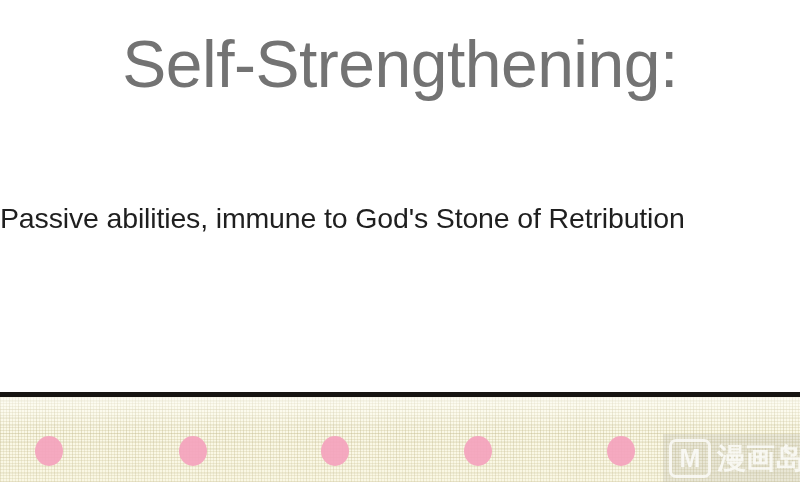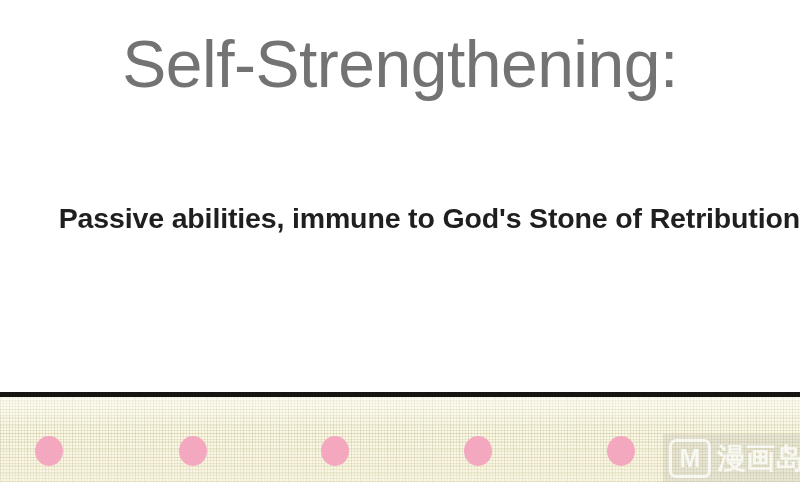--- a/index.html
+++ b/index.html
@@ -45,24 +45,24 @@
     letter-spacing: -0.5px;
     color: #737373;
     white-space: nowrap;
   }
 
   .subtitle {
     position: absolute;
     left: 0;
     top: 201px;
     width: 800px;
-    text-align: right;
+    text-align: left;
     font-family: "Liberation Sans", sans-serif;
     font-size: 28.5px;
-    font-weight: 700;
+    font-weight: 400;
     line-height: 1.2;
     letter-spacing: -0.15px;
     color: #1f1f1f;
     white-space: nowrap;
   }
 
   
   .divider {
     position: absolute;
     left: 0;

